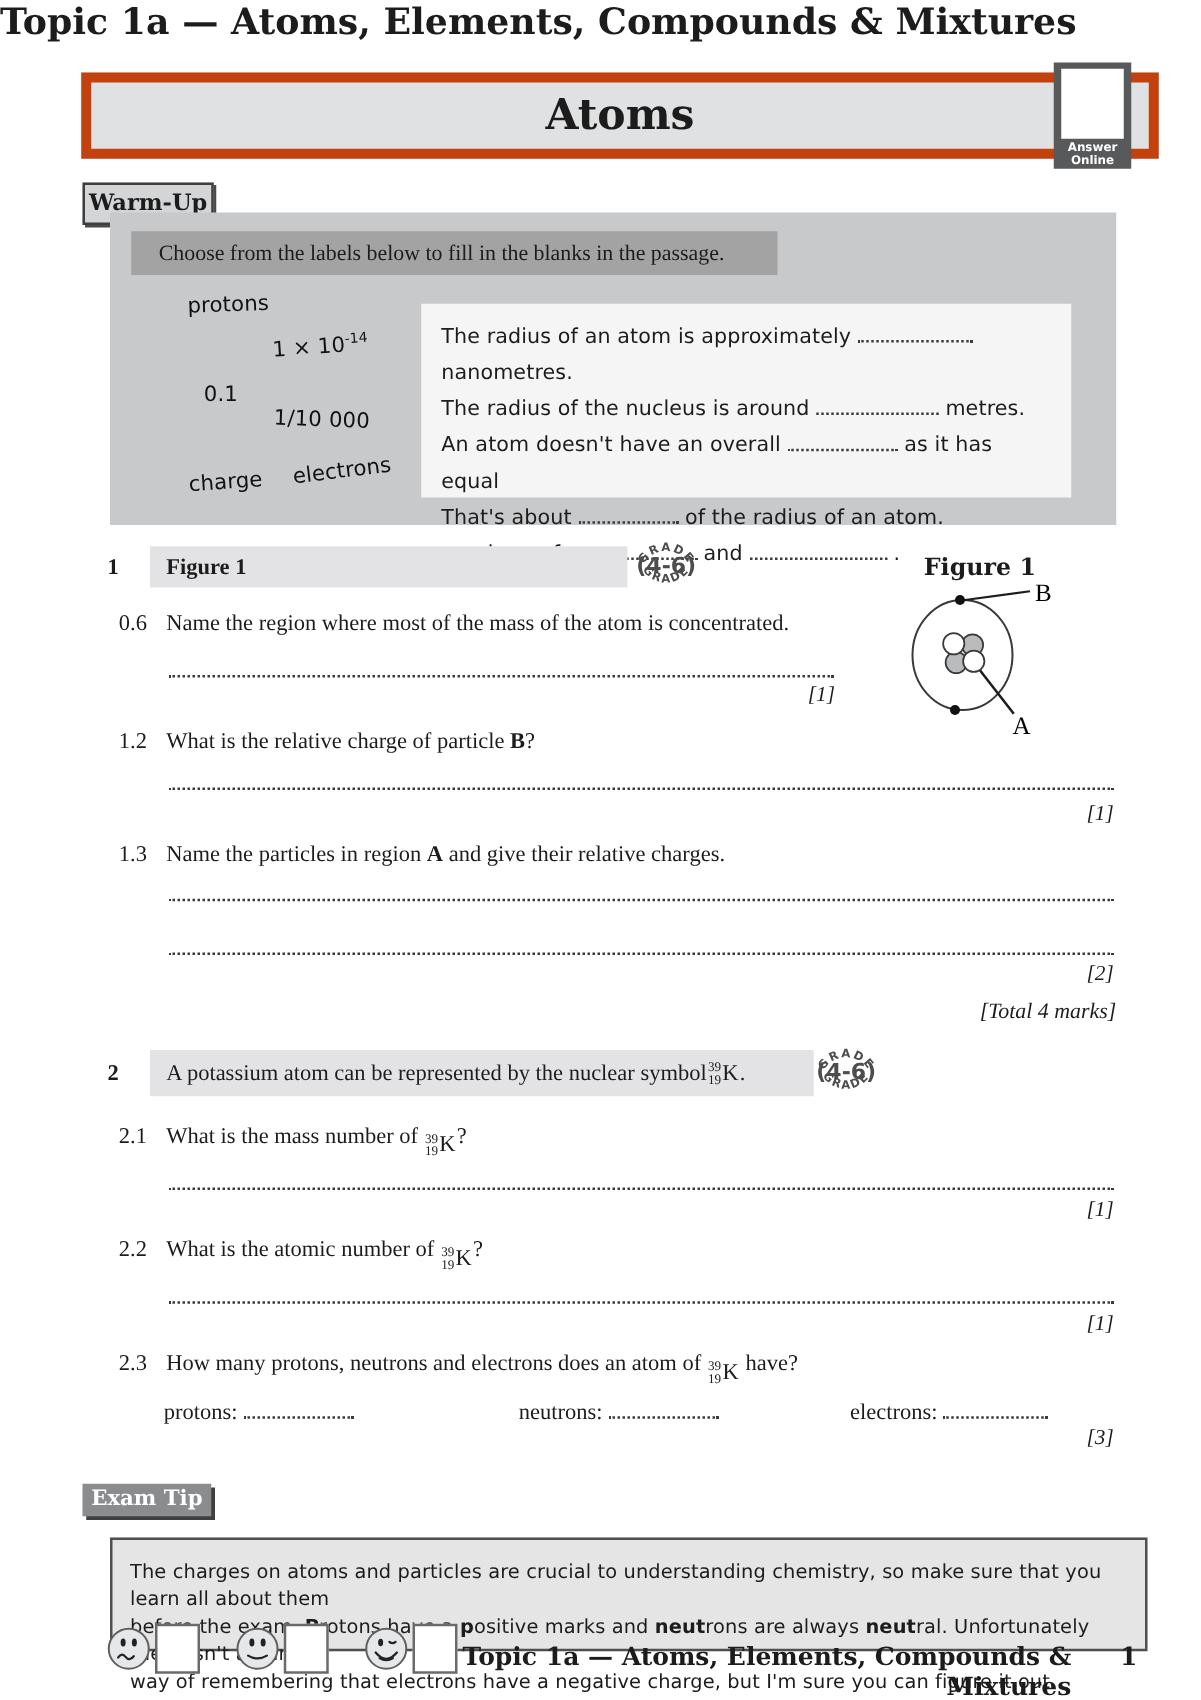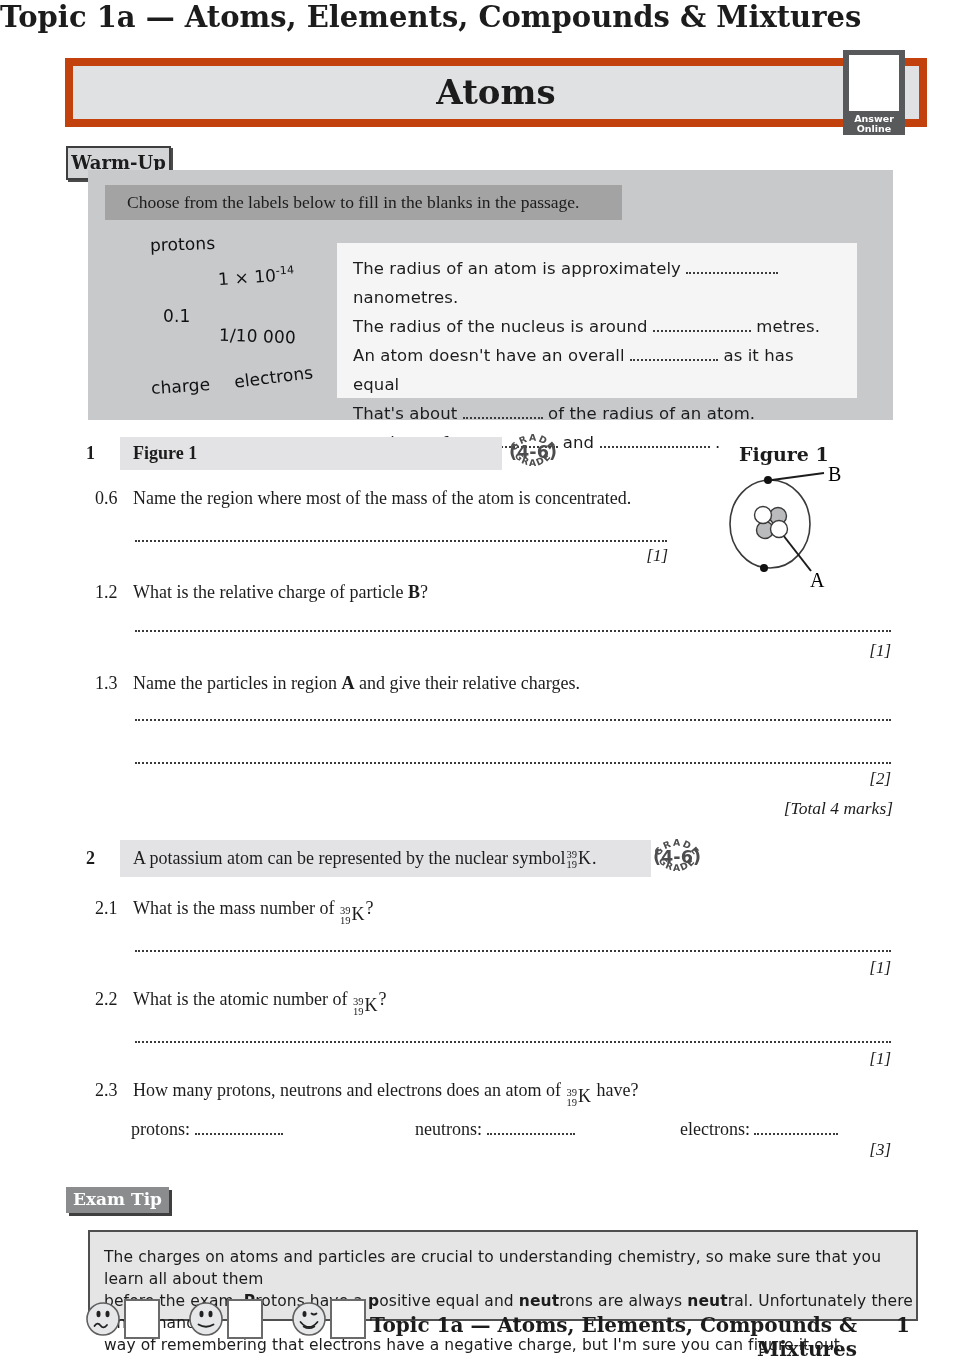--- a/index.html
+++ b/index.html
@@ -223,21 +223,21 @@
     <span>neutrons:</span> <span class="blank" style="width:88px;"></span>
   </div>
   <div class="abs serif" style="left:680px;top:1119px;font-size:18px;">
     <span>electrons:</span> <span class="blank" style="width:84px;"></span>
   </div>
   <div class="abs mark" style="left:135px;top:1140px;width:756px;">[3]</div>
 
   <div class="abs slab" id="examtip-label">Exam Tip</div>
   <div class="abs hand" id="examtip-box">
     <div><span>The charges on atoms and particles are crucial to understanding chemistry, so make sure that you learn all about them</span></div>
-    <div><span>before the exam.  </span><span class="bd">P</span><span>rotons have a </span><span class="bd">p</span><span>ositive equal and </span><span class="bd">neut</span><span>rons are always </span><span class="bd">neut</span><span>ral.  Unfortunately there isn't a handy</span></div>
+    <div><span>before the exam.  </span><span class="bd">P</span><span>rotons have a </span><span class="bd">p</span><span>ositive marks and </span><span class="bd">neut</span><span>rons are always </span><span class="bd">neut</span><span>ral.  Unfortunately there isn't a handy</span></div>
     <div><span>way of remembering that electrons have a negative charge, but I'm sure you can figure it out.</span></div>
   </div>
 
   <svg class="abs" style="left:85px;top:1301px;" width="36" height="36" viewBox="0 0 36 36">
     <circle cx="18" cy="18" r="16" fill="#e6e7e9" stroke="#606060" stroke-width="1.6"></circle>
     <ellipse cx="13.5" cy="13" rx="2" ry="3.2" fill="#222"></ellipse>
     <ellipse cx="22.5" cy="13" rx="2" ry="3.2" fill="#222"></ellipse>
     <path d="M 9.5 25 q 3 -4.5 6 -0.5 q 3 4 6.5 -0.5" fill="none" stroke="#222" stroke-width="1.8" stroke-linecap="round"></path>
   </svg>
   <div class="abs chkbox" style="left:124px;top:1299px;"></div>

